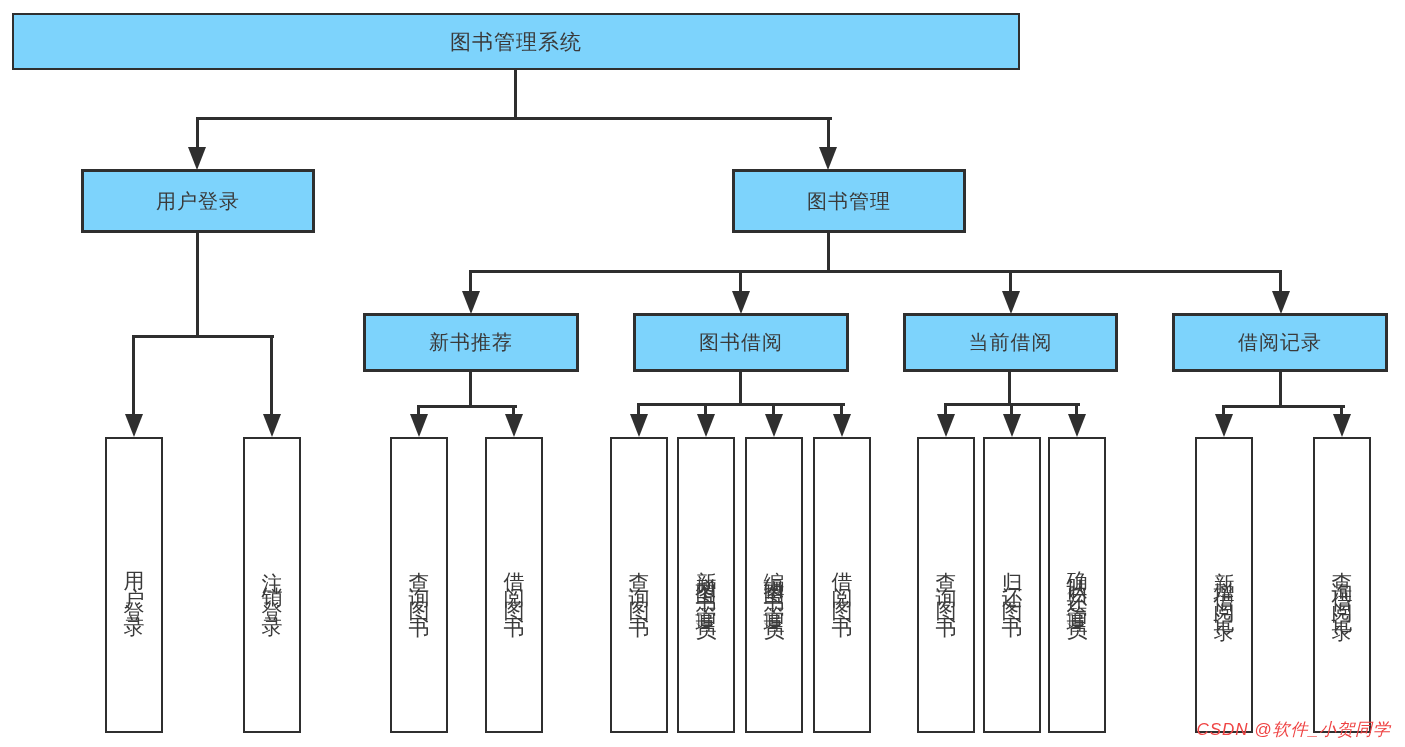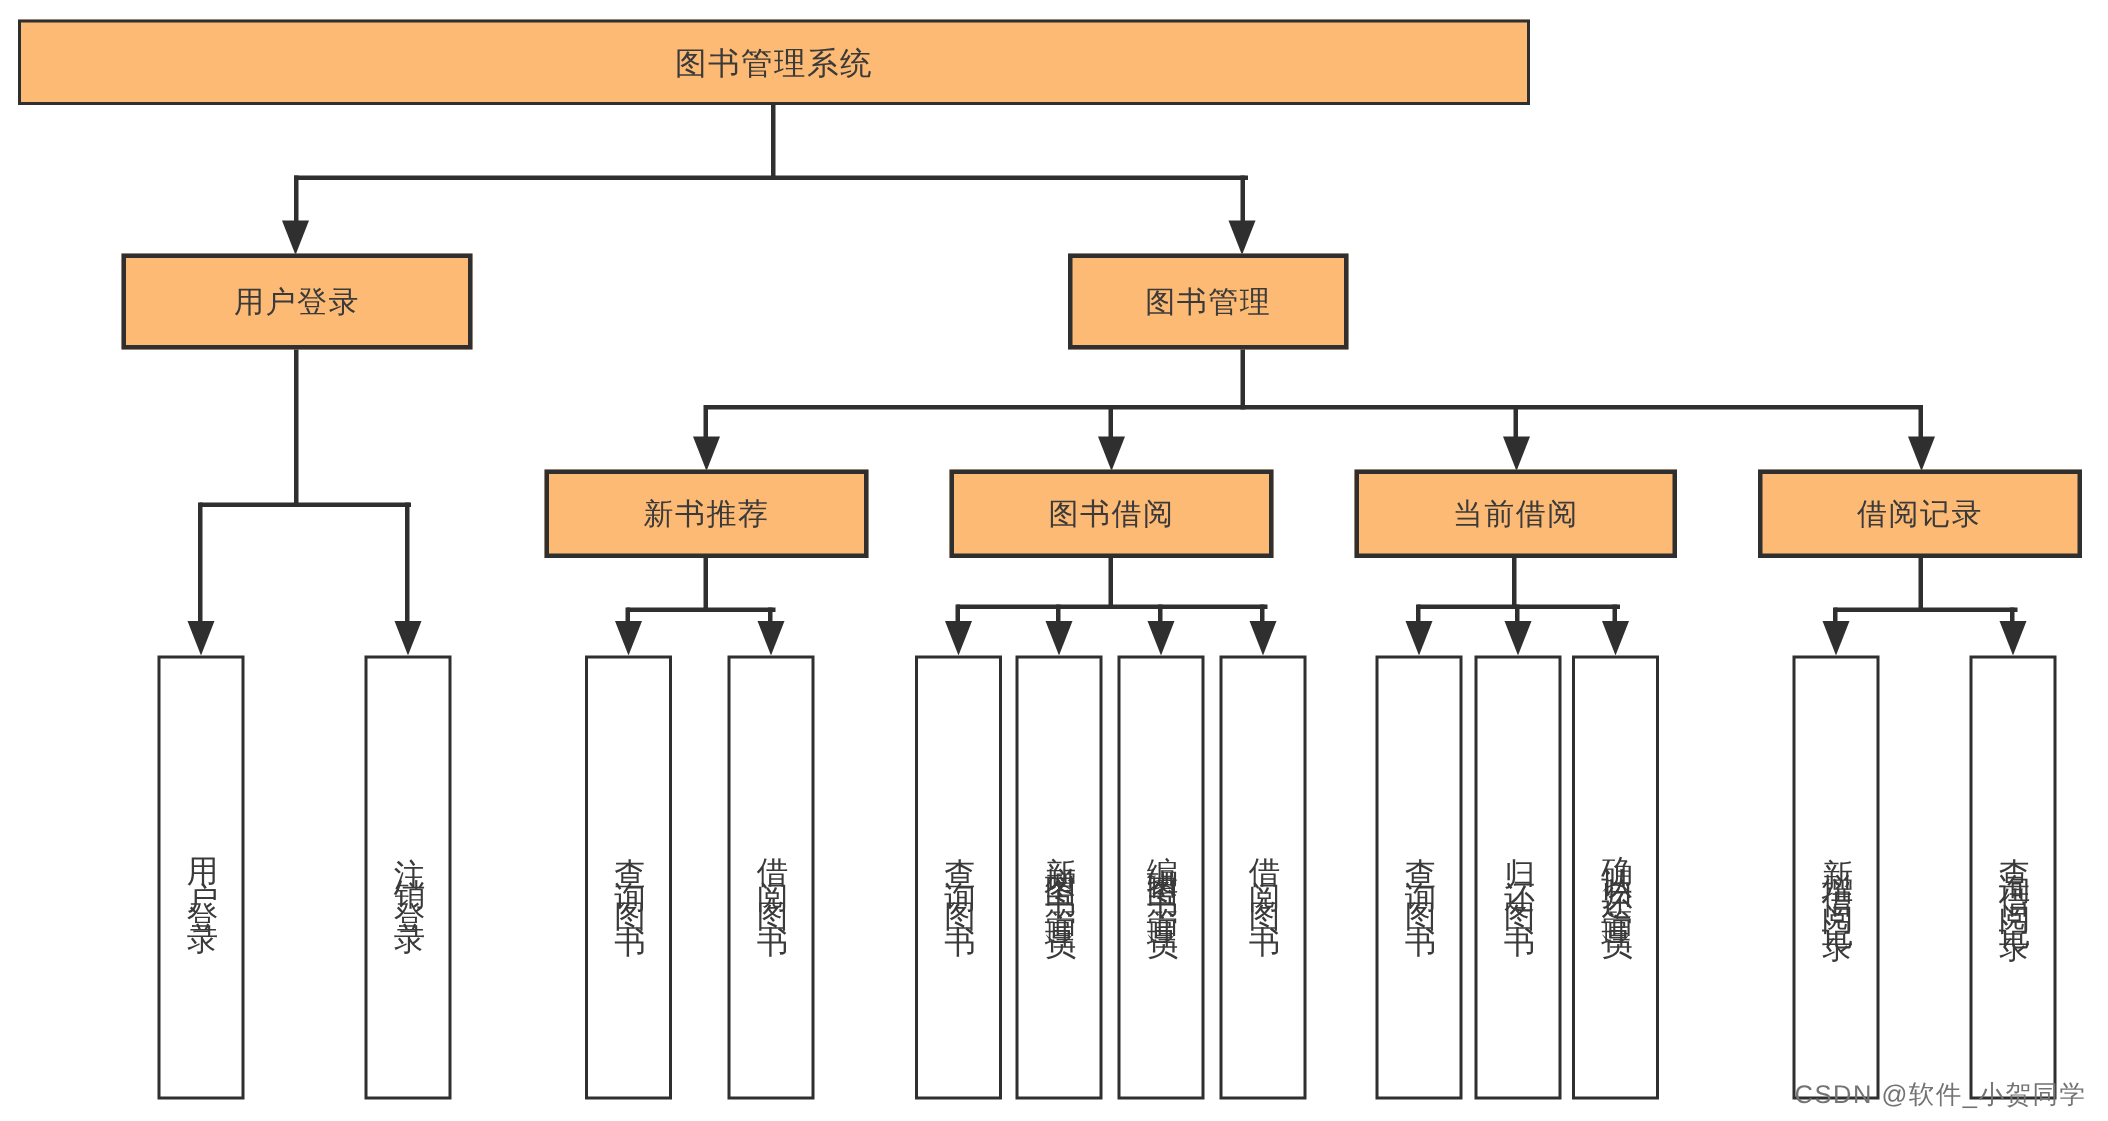--- a/index.html
+++ b/index.html
@@ -12,32 +12,32 @@
   }
   .stage {
     position: relative;
     width: 1405px;
     height: 747px;
     background: #ffffff;
   }
   
   .node {
     position: absolute;
-    background: #fdba74;
+    background: #7dd3fc;
     border: 3px solid #2f2f2f;
     display: flex;
     align-items: center;
     justify-content: center;
     font-size: 20px;
     letter-spacing: 1px;
     color: #3a3a3a;
   }
   .node.root  { left: 12px;  top: 13px;  width: 1008px; height: 57px; border-width: 2px; font-size: 21px; }
   .node.lv2-a { left: 81px;  top: 169px; width: 234px;  height: 64px; }
-  .node.lv2-b { left: 712px; top: 169px; width: 187px;  height: 64px; }
+  .node.lv2-b { left: 732px; top: 169px; width: 234px;  height: 64px; }
   .node.lv3   { top: 313px; width: 216px; height: 59px; }
   .node.sec0  { left: 363px; }
   .node.sec1  { left: 633px; }
   .node.sec2  { left: 903px;  width: 215px; }
   .node.sec3  { left: 1172px; }
   .leaf {
     position: absolute;
     top: 437px;
     width: 58px;
     height: 296px;
@@ -73,23 +73,24 @@
     border-left: 9px solid transparent;
     border-right: 9px solid transparent;
     border-top: 23px solid #2f2f2f;
   }
   
   .watermark {
     position: absolute;
     right: 14px;
     bottom: 6px;
     font-size: 17px;
-    color: #737373;
+    color: #ef4444;
     letter-spacing: 1px;
     white-space: nowrap;
+    font-style: italic;
   }
 </style>
 </head>
 <body>
 
 <div class="stage">
 
   <div class="node root">图书管理系统</div>
 
   <div class="vline" style="left:514px; top:70px;  height:50px;"></div>

